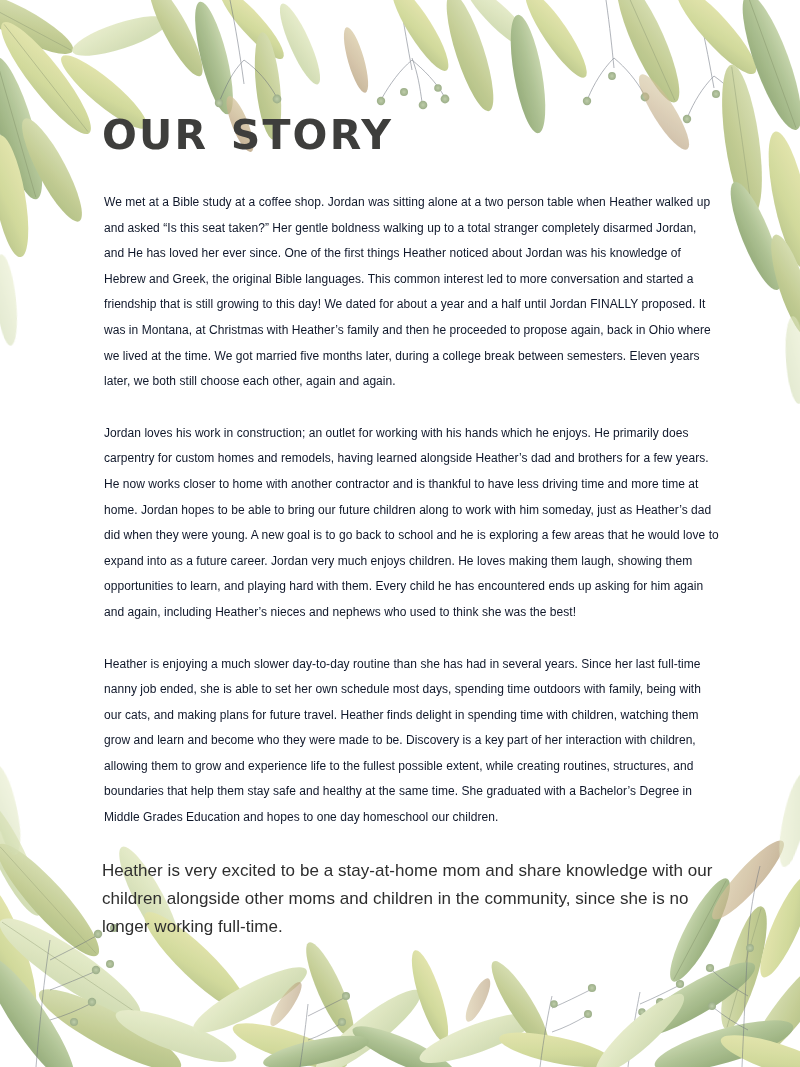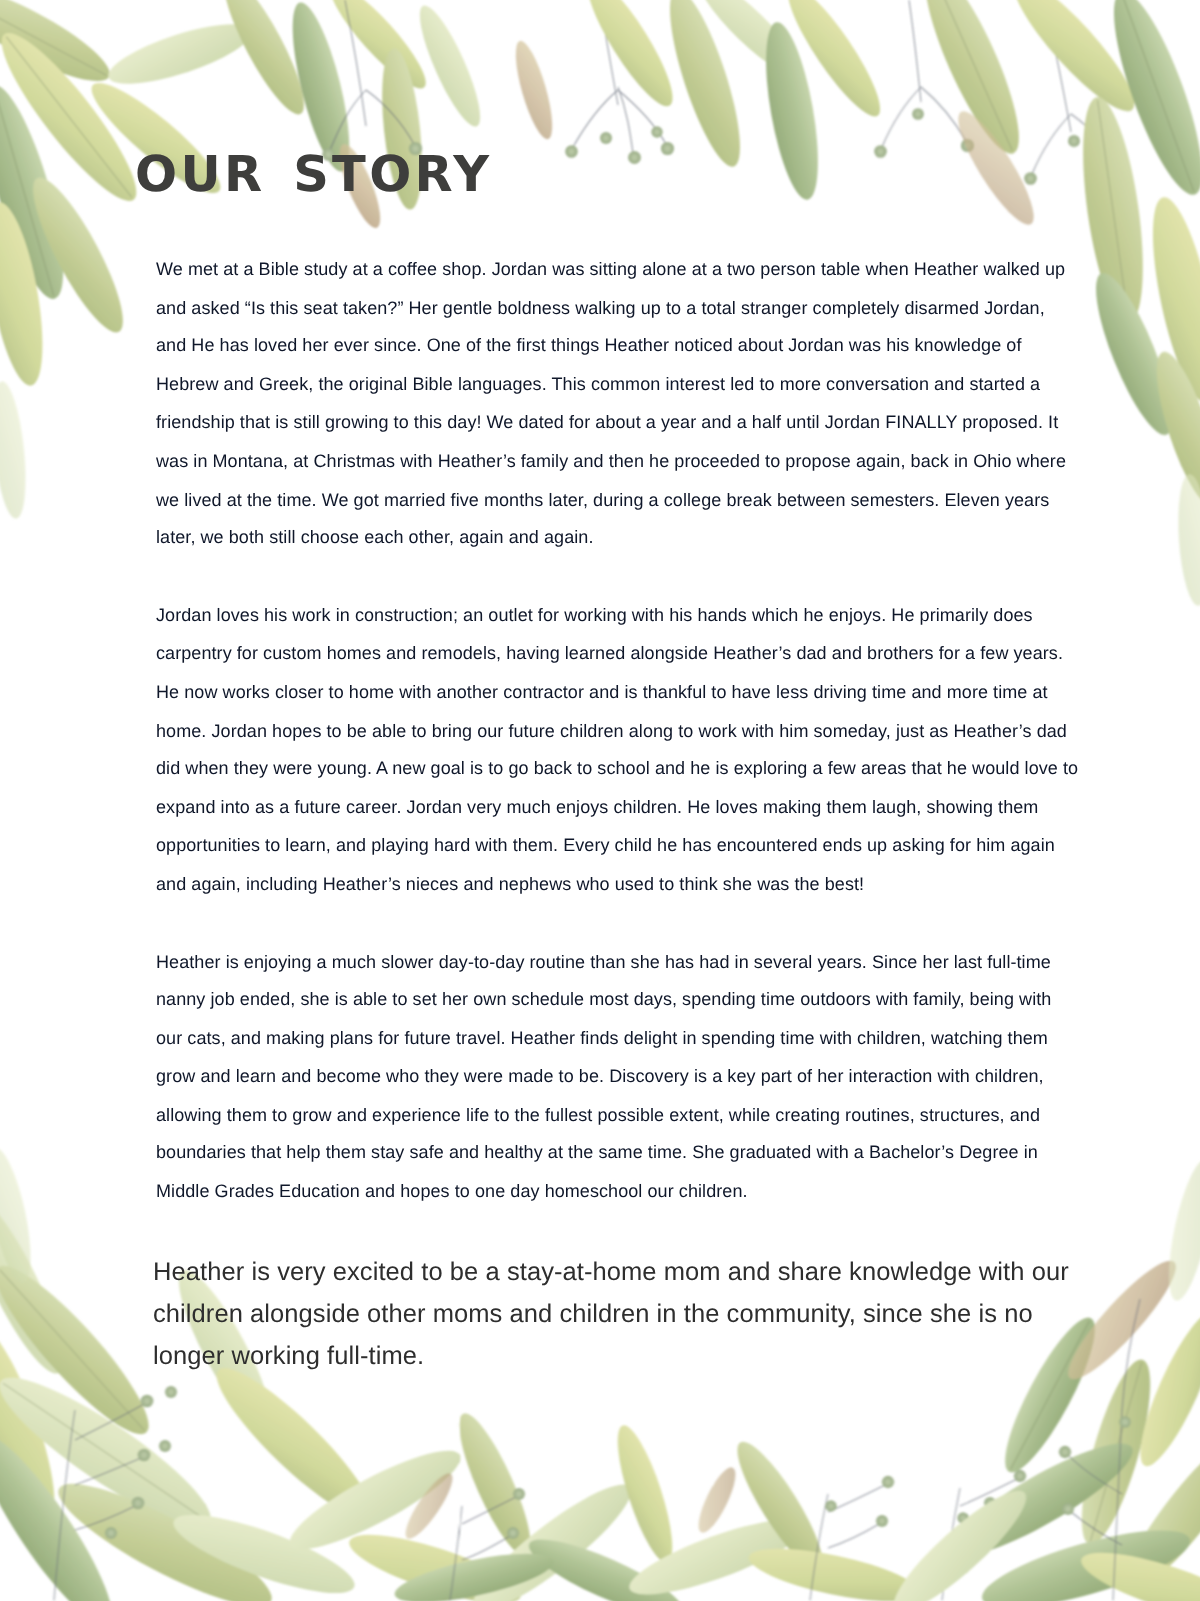--- a/index.html
+++ b/index.html
@@ -32,25 +32,25 @@
   
   .content {
     position: absolute;
     left: 0;
     top: 0;
     width: 800px;
     z-index: 3;
   }
 
   .title {
-    margin: 4px;
+    margin: 16px;
     padding: 84px 0 0 86px;
     color: #3e3e3c;
     font-family: "DejaVu Sans", sans-serif;
-    font-size: 47px;
+    font-size: 58px;
     font-weight: bold;
     letter-spacing: 2.2px;
     line-height: 1.0;
     font-variant: small-caps;
     text-transform: lowercase;
   }
   .title::first-letter {
     font-size: 1em;
   }
 

